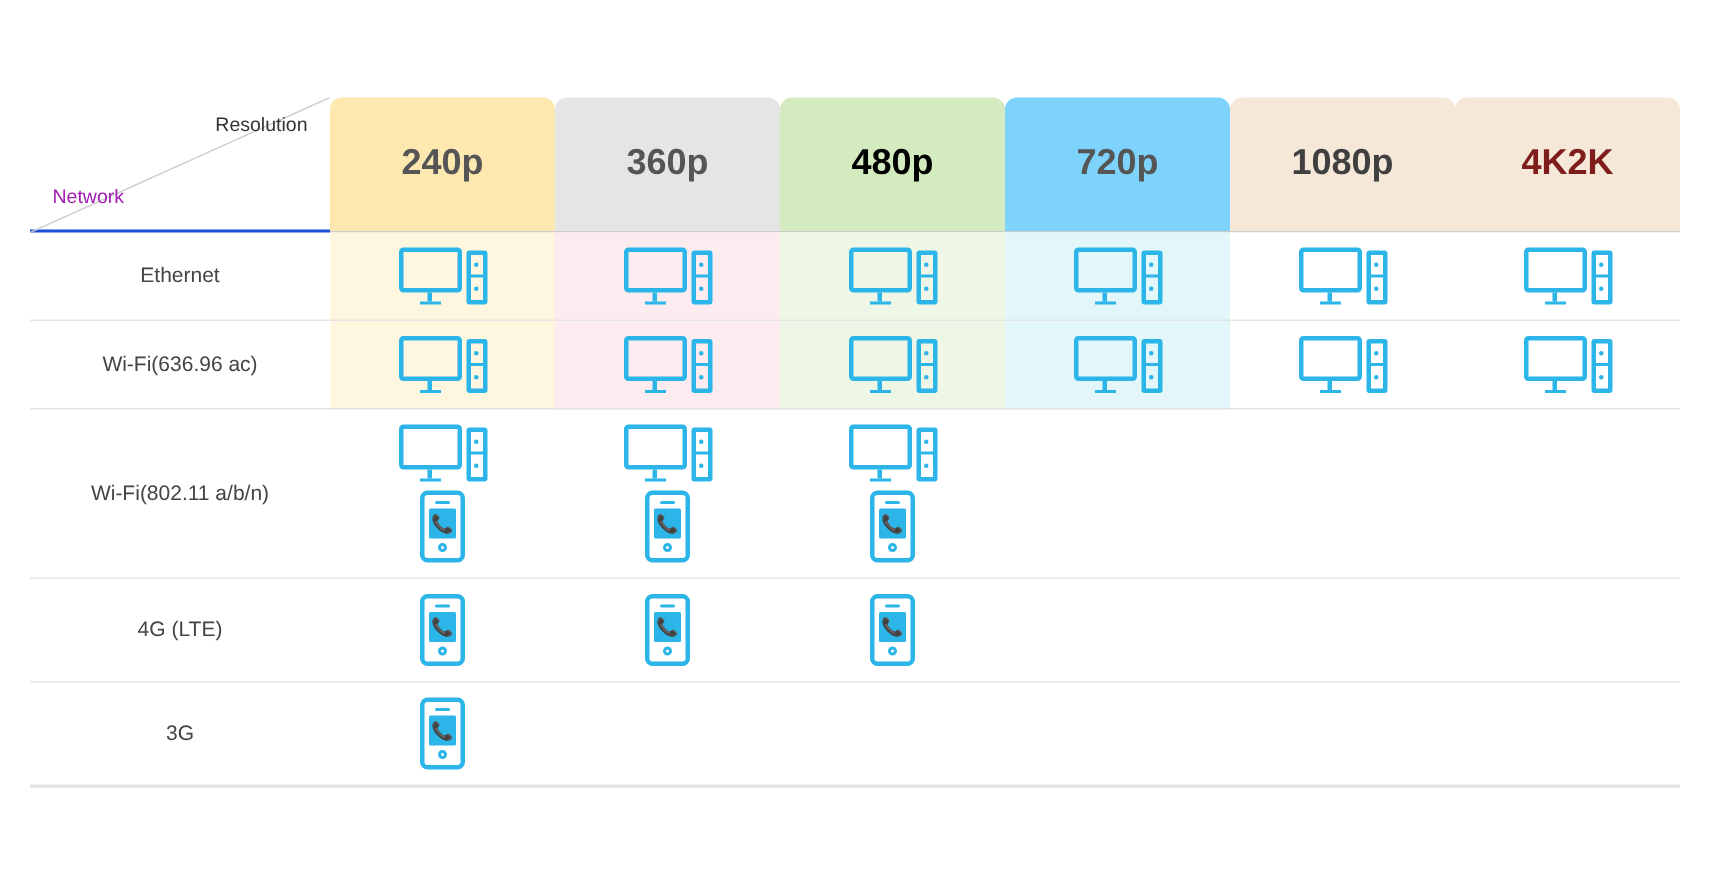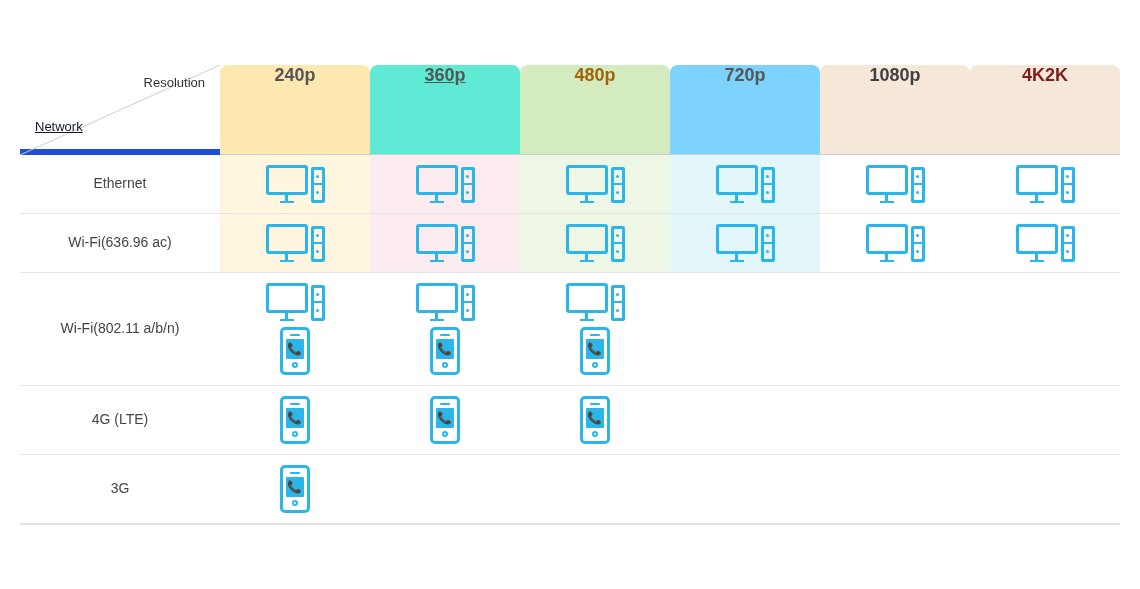--- a/index.html
+++ b/index.html
@@ -20,58 +20,58 @@
 
     .grid {
       display: grid;
       grid-template-columns: 200px repeat(6, 1fr);
       border-bottom: 1px solid #ddd;
     }
 
     .header-corner {
       position: relative;
       height: 90px;
-      border-bottom: 6px solid #1d4ed8;
+      border-bottom: 2px solid #1d4ed8;
     }
 
     .corner-diagonal {
       position: absolute;
       top: 0; left: 0; right: 0; bottom: 0;
     }
 
     .corner-resolution {
       position: absolute;
       top: 10px;
       right: 15px;
       font-size: 13px;
       color: #333;
     }
 
     .corner-network {
       position: absolute;
       bottom: 15px;
       left: 15px;
       font-size: 13px;
-      color: #0f172a;
-      text-decoration: underline;
+      color: #a21caf;
     }
 
     .col-header {
       height: 90px;
       display: flex;
+      align-items: center;
       justify-content: center;
-      font-size: 18px;
+      font-size: 24px;
       font-weight: 600;
       border-bottom: 1px solid #ccc;
       border-radius: 8px 8px 0 0;
     }
 
     .col-240p { background: #fde8b0; color: #555; }
-    .col-360p { background: #5eead4; color: #555; text-decoration: underline; }
-    .col-480p { background: #d4ebc0; color: #a16207; }
+    .col-360p { background: #e5e5e5; color: #555; }
+    .col-480p { background: #d4ebc0; color: #000000; }
     .col-720p { background: #7dd3fc; color: #555; }
     .col-1080p { background: #f5e8d8; color: #404040; }
     .col-4k2k  { background: #f5e8d8; color: #7f1d1d; }
 
     .row-label {
       display: flex;
       align-items: center;
       justify-content: center;
       text-align: center;
       font-size: 14px;

